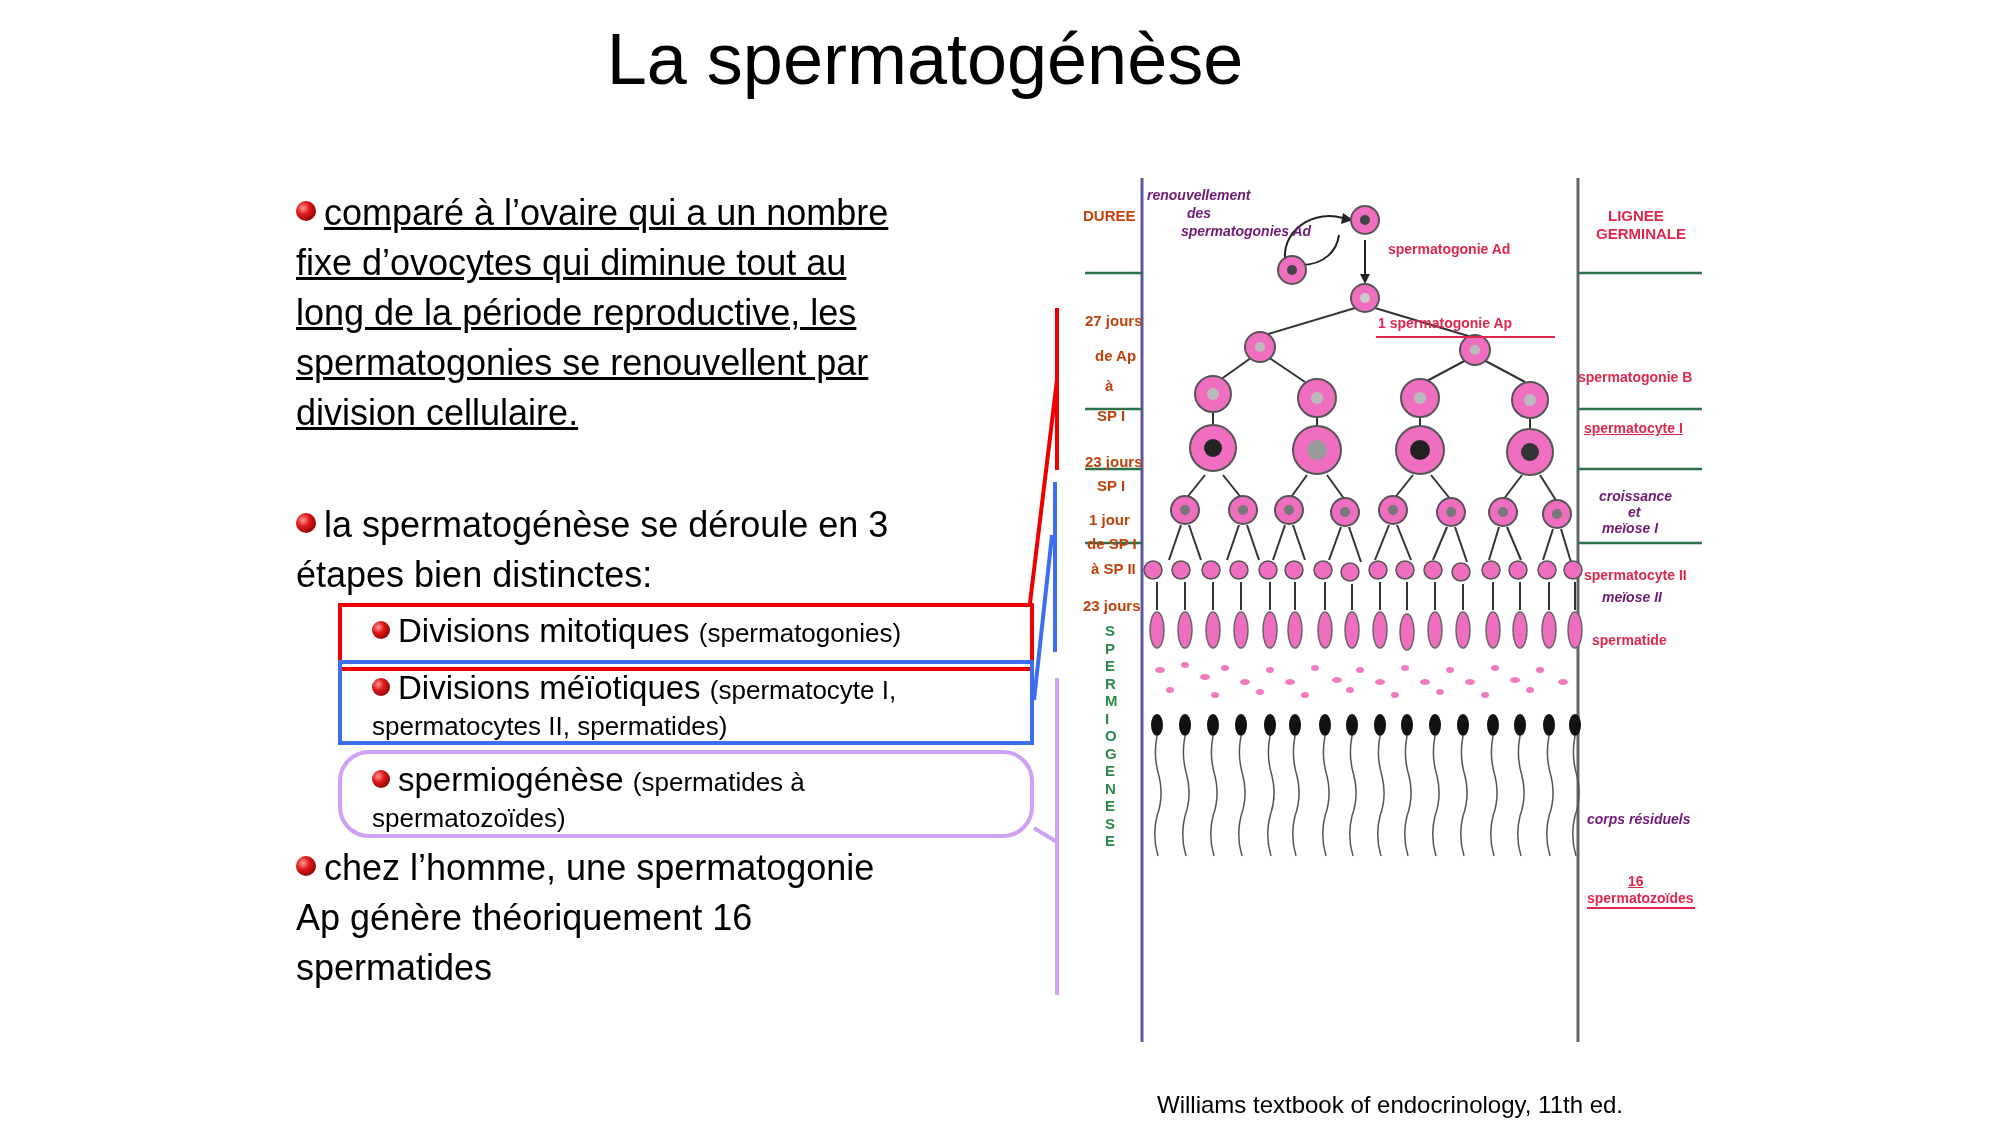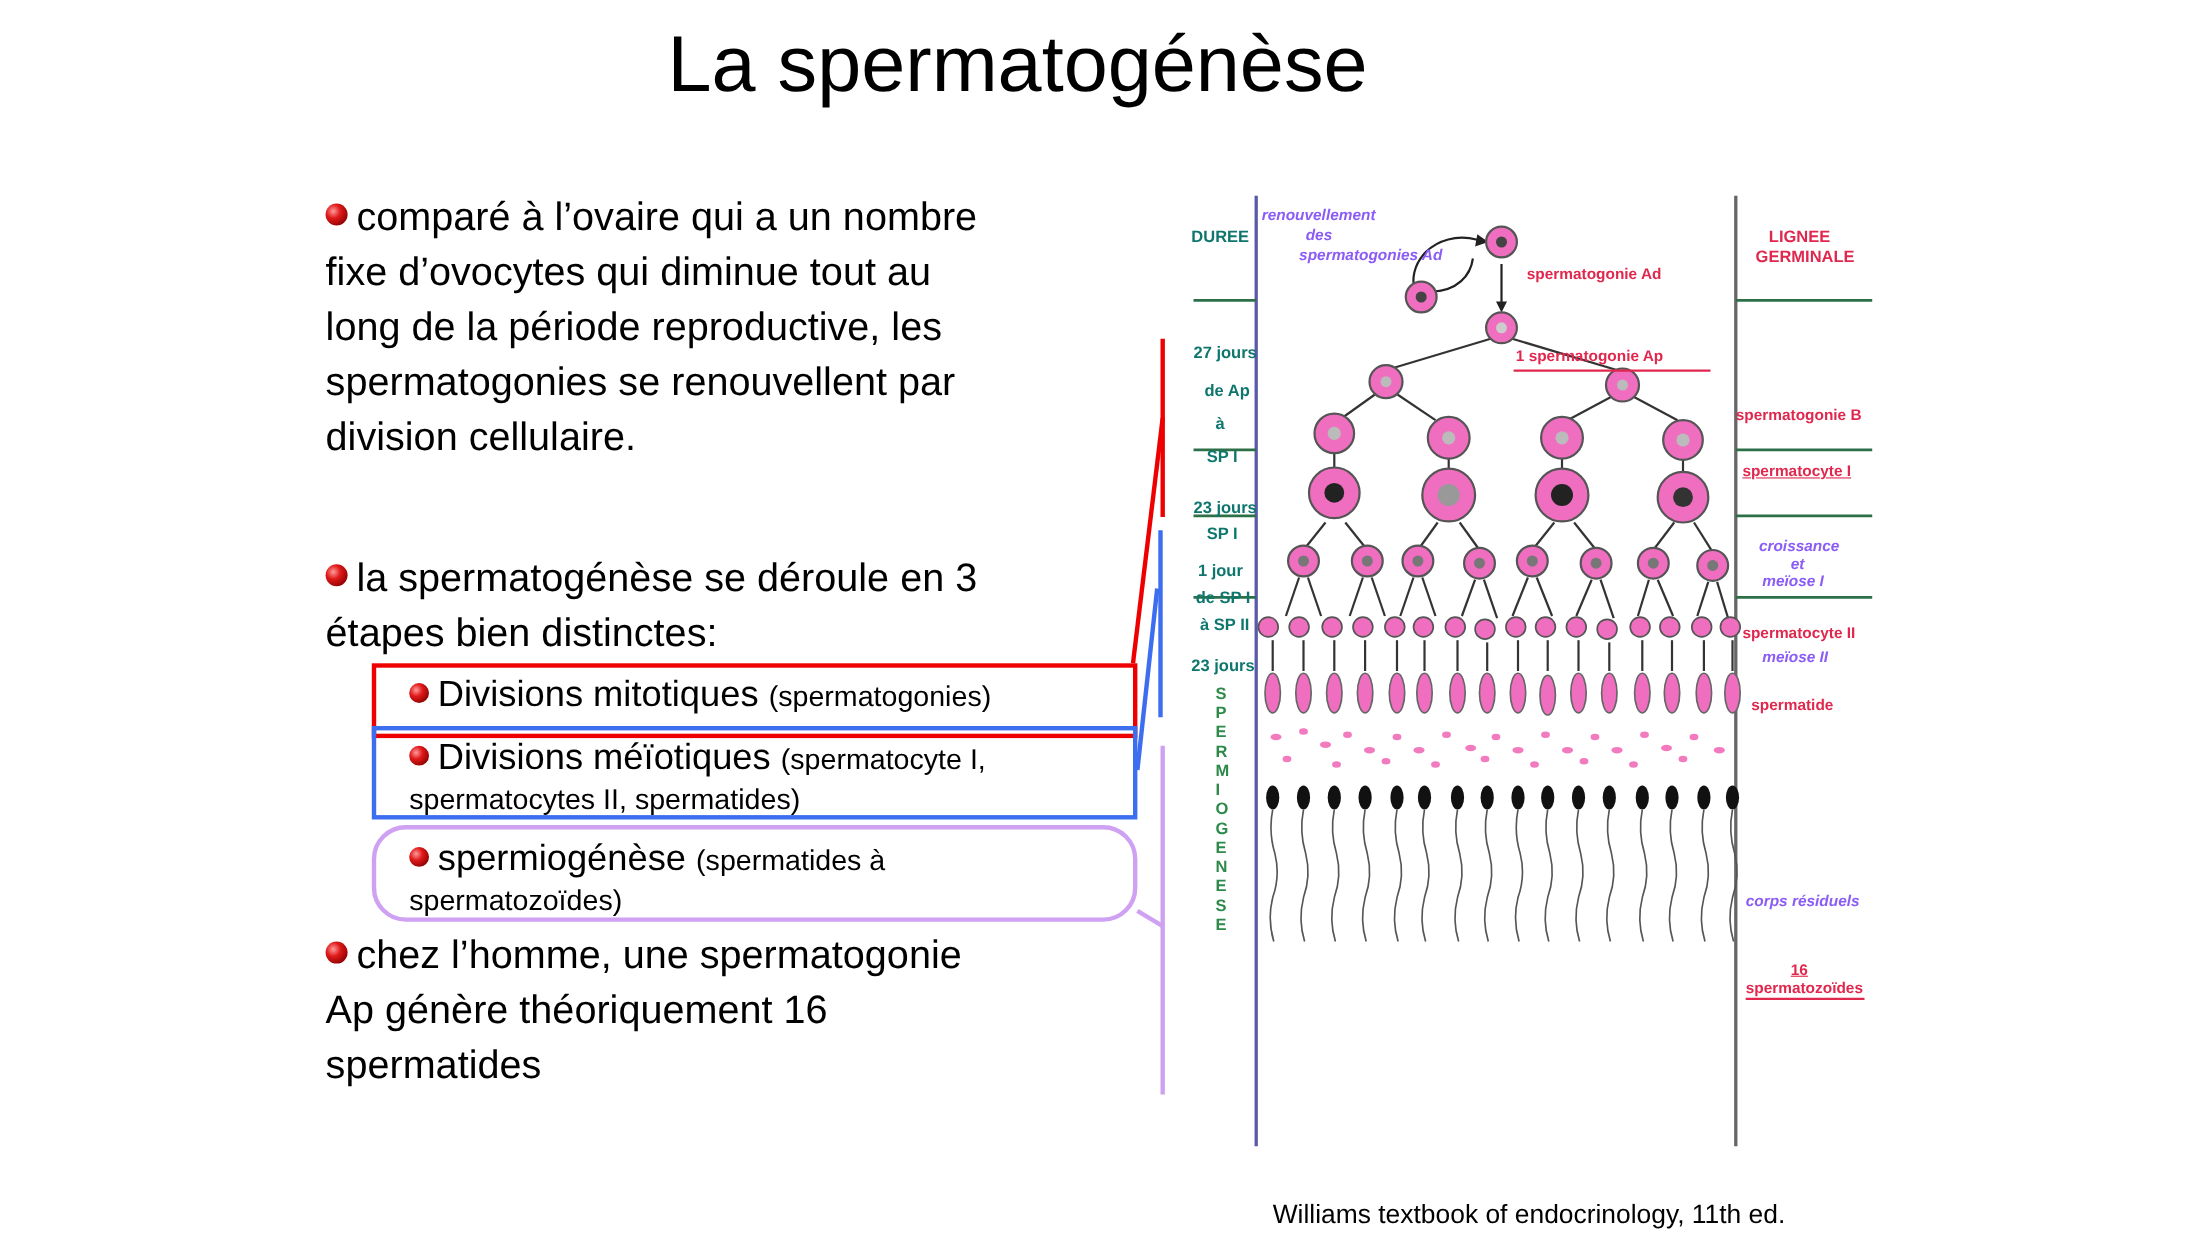--- a/index.html
+++ b/index.html
@@ -13,31 +13,31 @@
   .box { position:absolute; left:338px; box-sizing:border-box; border:4px solid; padding-left:30px; font-size:33px; line-height:36px; }
   .box .small { font-size:26px; }
   .box-red { border-color:#ef0000; }
   .box-blue { border-color:#3d6ef0; }
   .box-purple { border-color:#cfa1f2; }
   svg.connect { position:absolute; left:0; top:0; }
   .citation { position:absolute; left:1157px; top:1091px; font-size:24px; }
   
   .diagram { position:absolute; left:1075px; top:170px; width:640px; height:875px; }
   .dlabel { position:absolute; font-family:"Liberation Sans", sans-serif; font-weight:bold; font-size:15px; white-space:nowrap; }
-  .navy { color:#0f766e; }
-  .green { color:#8b5cf6; font-style:italic; }
+  .navy { color:#c2410c; }
+  .green { color:#701a75; font-style:italic; }
   .red { color:#e0284e; }
   .greenv { color:#2d8a4a; font-style:normal; }
 </style>
 </head>
 <body>
 
 <div class="title">La spermatogénèse</div>
 
-<div class="para" style="top:172px;">
+<div class="para" style="top:188px;text-decoration:underline;">
   <div><span class="bullet"></span><span>comparé à l’ovaire qui a un nombre</span></div>
   <div>fixe d’ovocytes qui diminue tout au</div>
   <div>long de la période reproductive, les</div>
   <div>spermatogonies se renouvellent par</div>
   <div>division cellulaire.</div>
 </div>
 
 <div class="para" style="top:500px;">
   <div><span class="bullet"></span><span>la spermatogénèse se déroule en 3</span></div>
   <div>étapes bien distinctes:</div>

